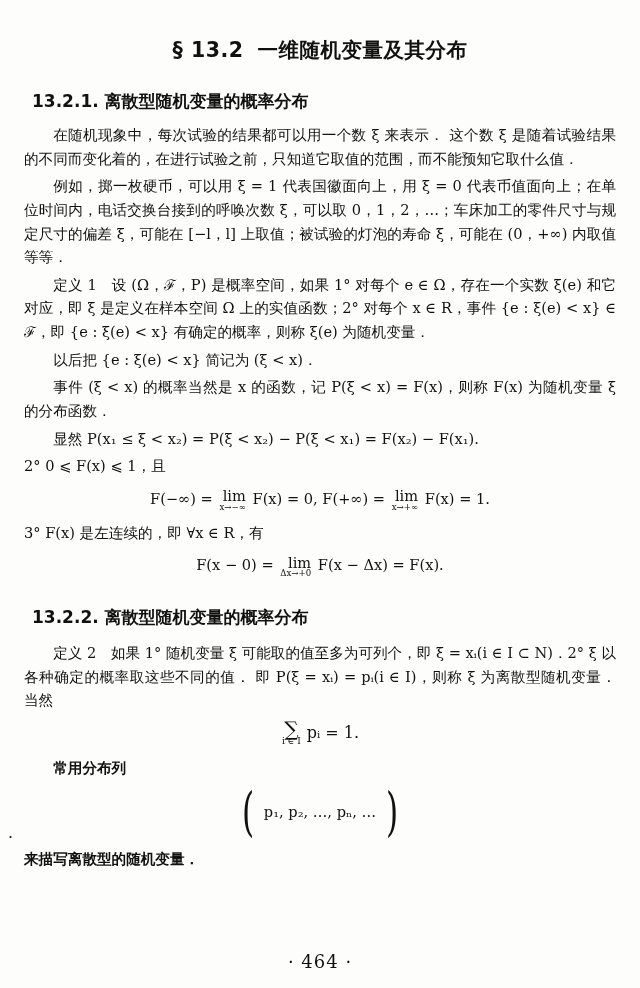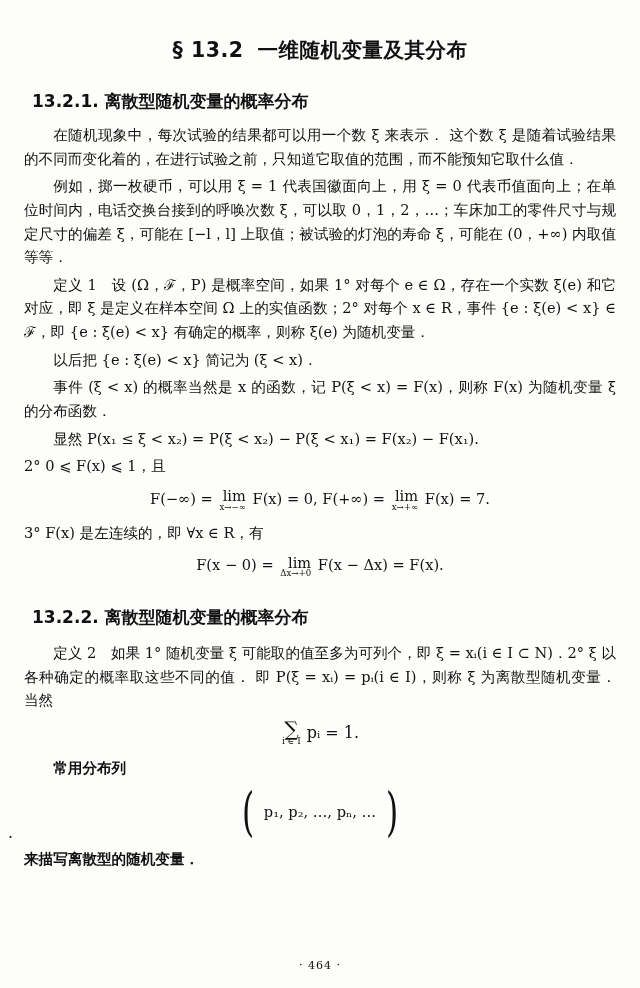--- a/index.html
+++ b/index.html
@@ -135,21 +135,21 @@
     padding: 0 6px;
     line-height: 1.65;
     font-size: 14.6px;
   }
   .page-num {
     position: absolute;
     left: 0;
     right: 0;
     bottom: 16px;
     text-align: center;
-    font-size: 11px;
+    font-size: 18px;
     letter-spacing: 1px;
   }
   .side-dot {
     position: absolute;
     left: 8px;
     top: 828px;
     font-size: 16px;
     color: #222;
   }
   .fbox {
@@ -188,21 +188,21 @@
       <span>F(−∞) =</span>
       <span class="lim">
         <span class="top">lim</span>
         <span class="bot">x→−∞</span>
       </span>
       <span>F(x) = 0,   F(+∞) =</span>
       <span class="lim">
         <span class="top">lim</span>
         <span class="bot">x→+∞</span>
       </span>
-      <span>F(x) = 7.</span>
+      <span>F(x) = 1.</span>
     </div>
 
     <p class="noindent">3° F(x) 是左连续的，即 ∀x ∈ R，有</p>
 
     <div class="formula">
       <span>F(x − 0) =</span>
       <span class="lim">
         <span class="top">lim</span>
         <span class="bot">Δx→+0</span>
       </span>

